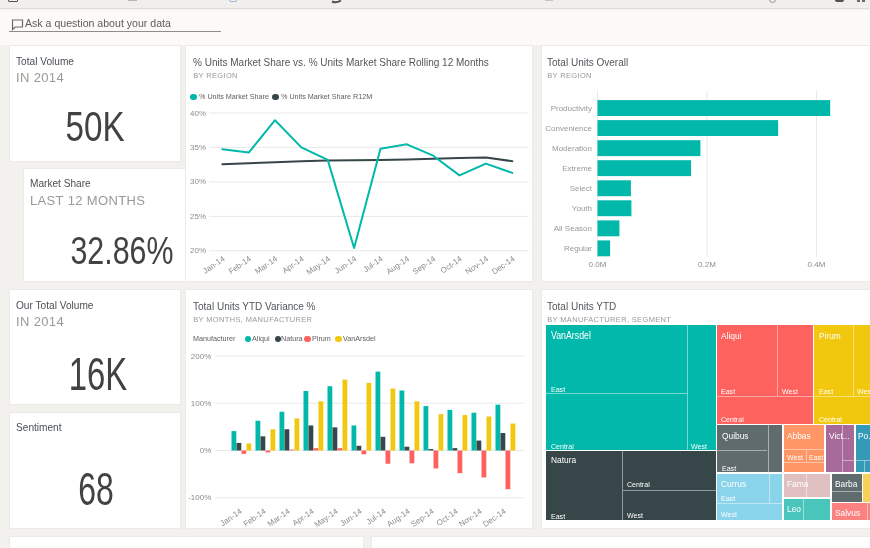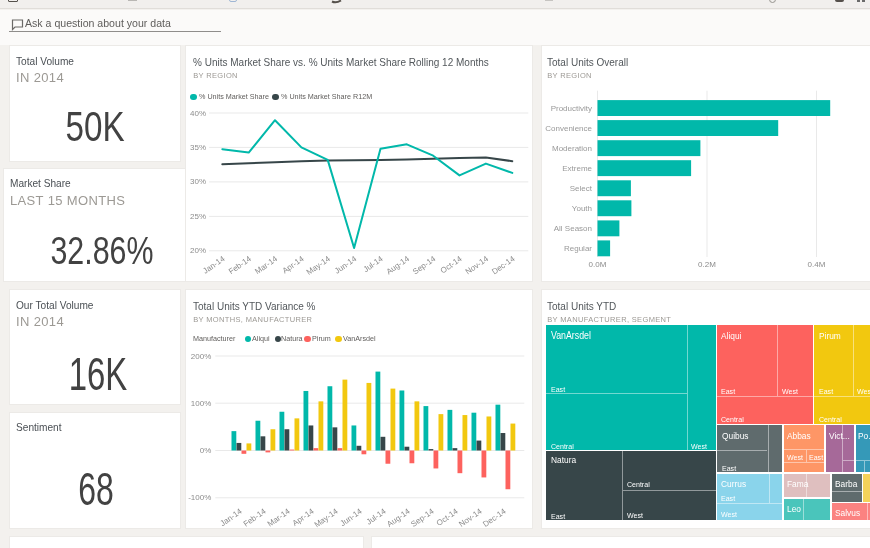--- a/index.html
+++ b/index.html
@@ -30,23 +30,23 @@
   <div style="position:absolute;left:25px;top:6.5px;font-size:11.5px;color:#5f5d5b;transform:scaleX(0.92);transform-origin:0 0">Ask a question about your data</div>
   <div style="position:absolute;left:9px;top:21px;width:212px;height:1.2px;background:#8f8d8b"></div>
 </div>
 <div style="position:absolute;left:0;top:45px;width:870px;height:503px;background:#f3f1ee"></div>
 
 <div class="tile" style="left:10px;top:46px;width:170px;height:114.5px">
   <div class="cardtitle">Total Volume</div>
     <div class="cardsub">IN 2014</div>
   <div class="big" style="top:57px;font-size:42px;transform:scaleX(0.79)">50K</div>
 </div>
-<div class="tile" style="left:4px;top:168.5px;width:196px;height:112.5px">
+<div class="tile" style="left:24px;top:168.5px;width:196px;height:112.5px">
   <div class="cardtitle">Market Share</div>
-    <div class="cardsub">LAST 15 MONTHS</div>
+    <div class="cardsub">LAST 12 MONTHS</div>
   <div class="big" style="top:61px;font-size:38px;transform:scaleX(0.80)">32.86%</div>
 </div>
 <div class="tile" style="left:10px;top:290px;width:170px;height:114px">
   <div class="cardtitle">Our Total Volume</div>
     <div class="cardsub">IN 2014</div>
   <div class="big" style="top:55.5px;left:3px;font-size:47px;transform:scaleX(0.70)">16K</div>
 </div>
 <div class="tile" style="left:10px;top:412.5px;width:170px;height:115px">
   <div class="cardtitle">Sentiment</div>
   <div class="big" style="top:48.5px;left:1px;font-size:47px;transform:scaleX(0.68)">68</div>

